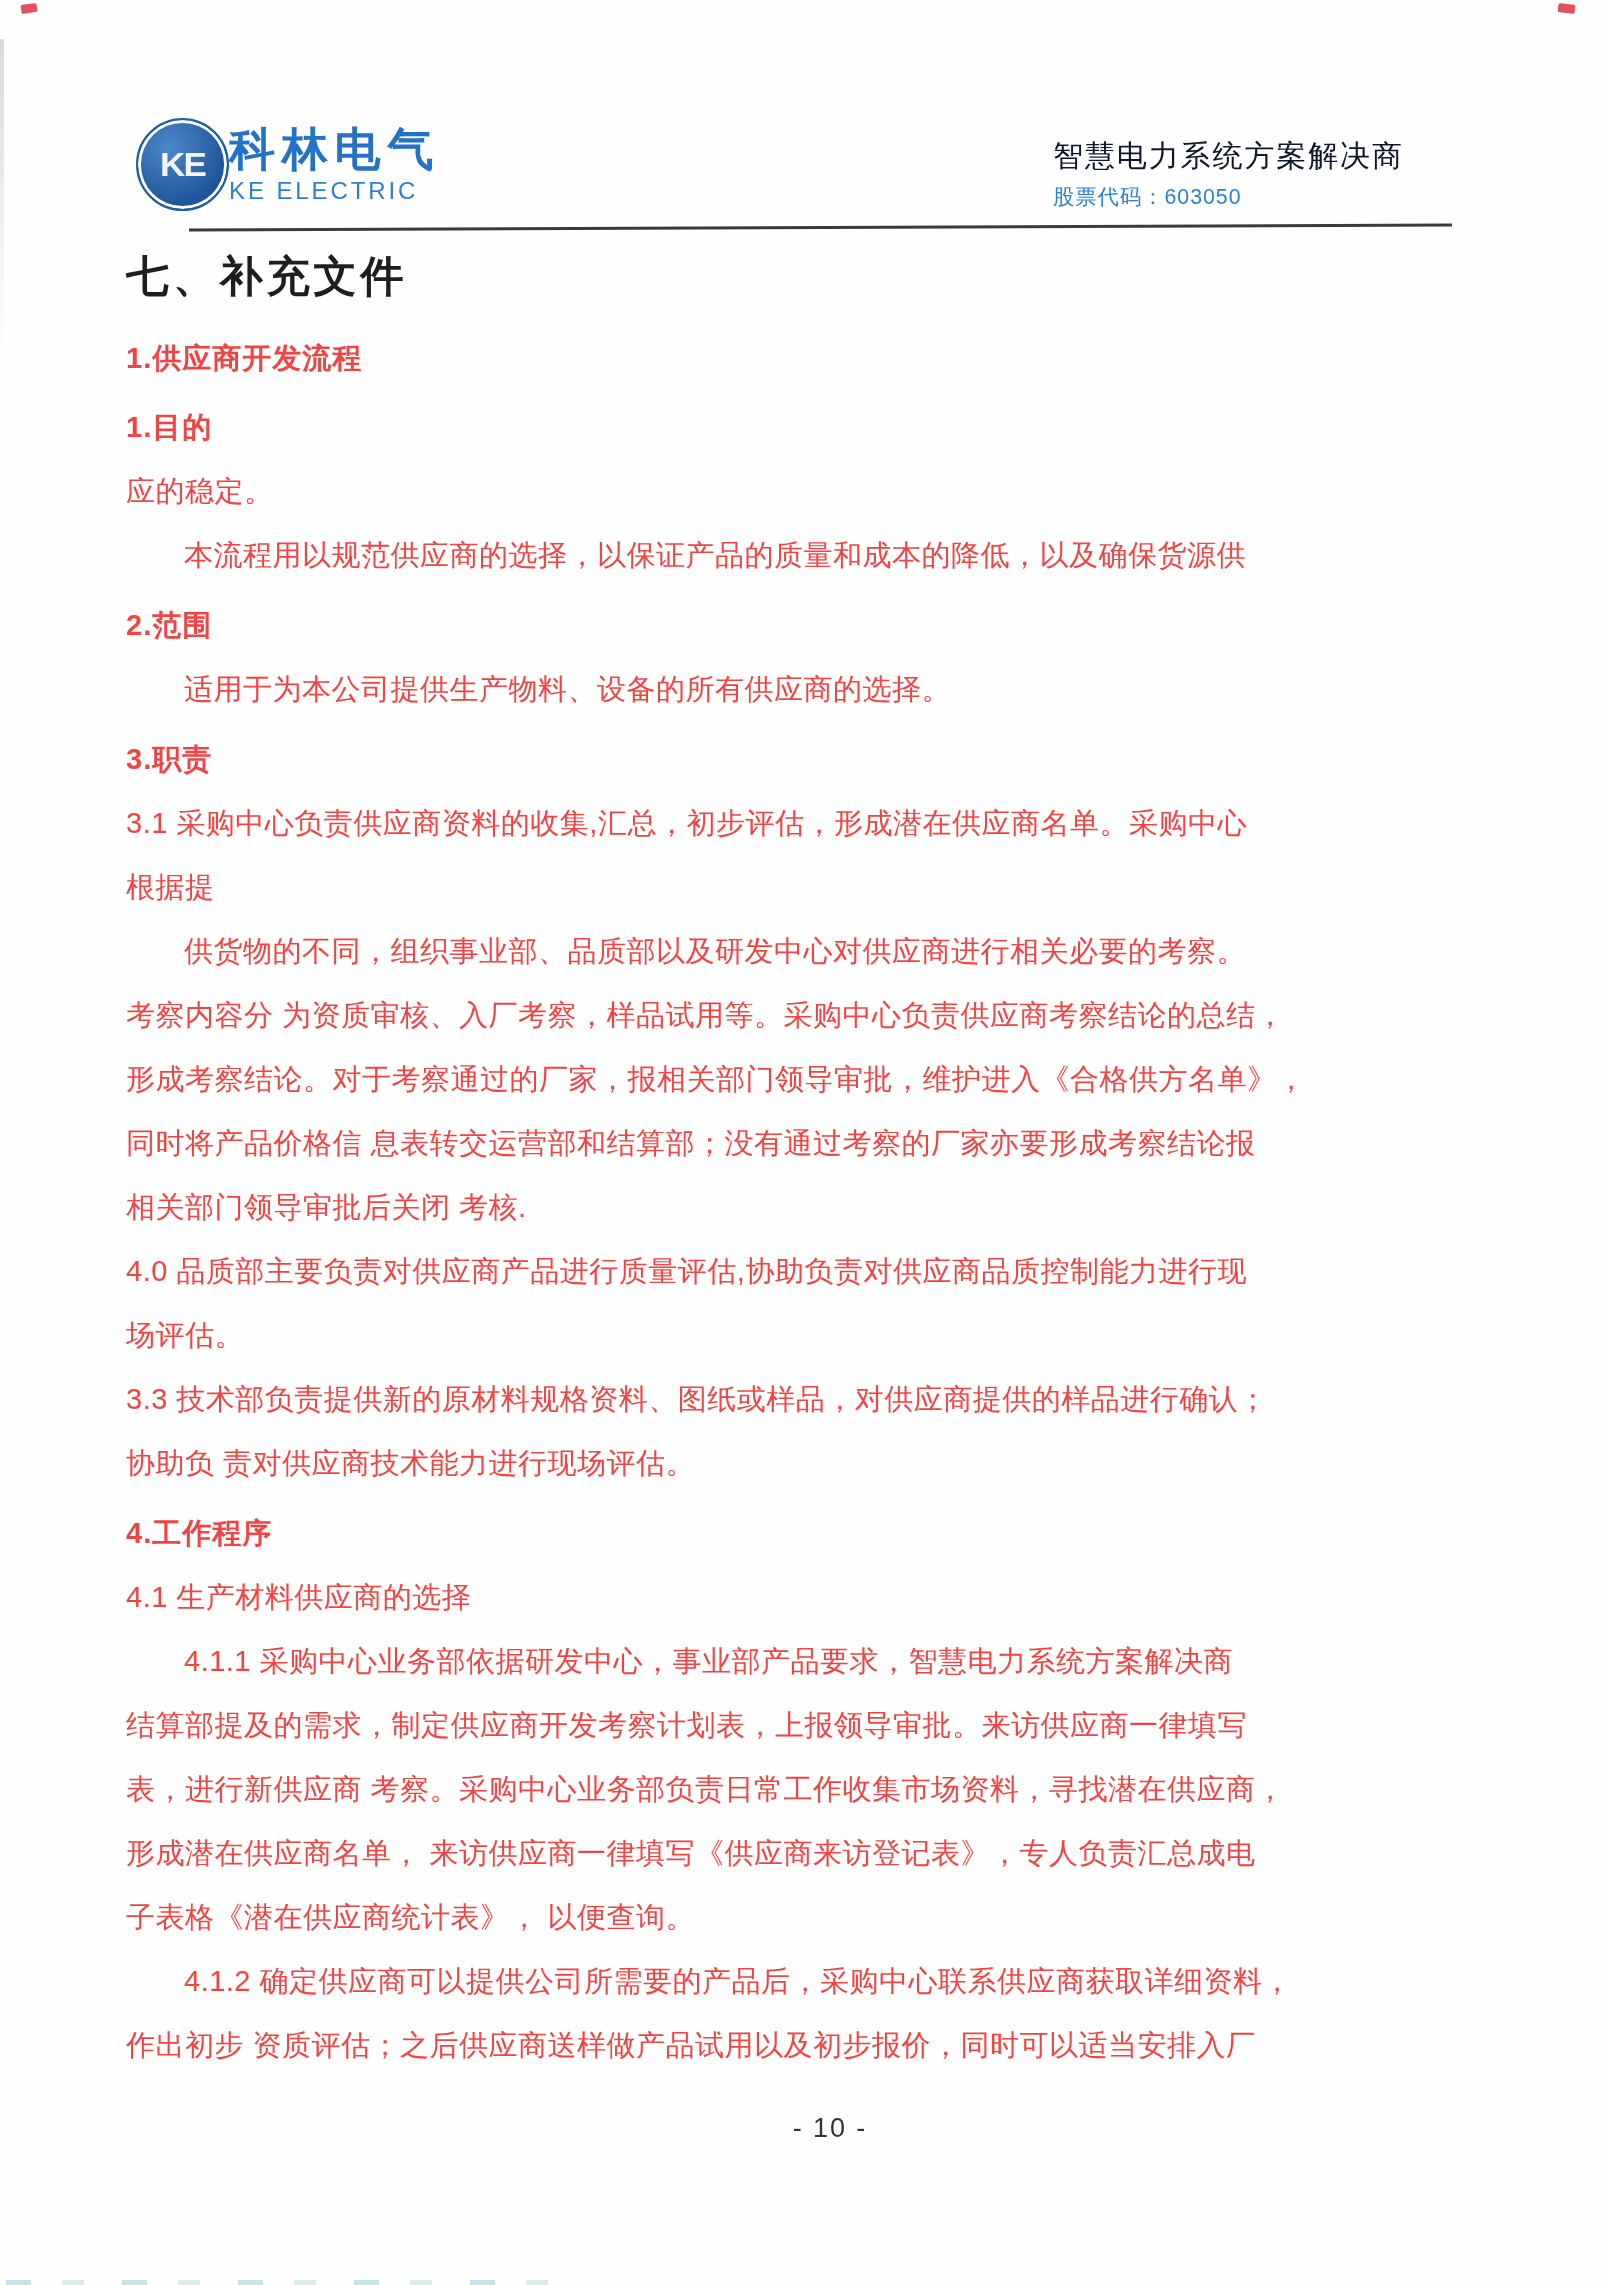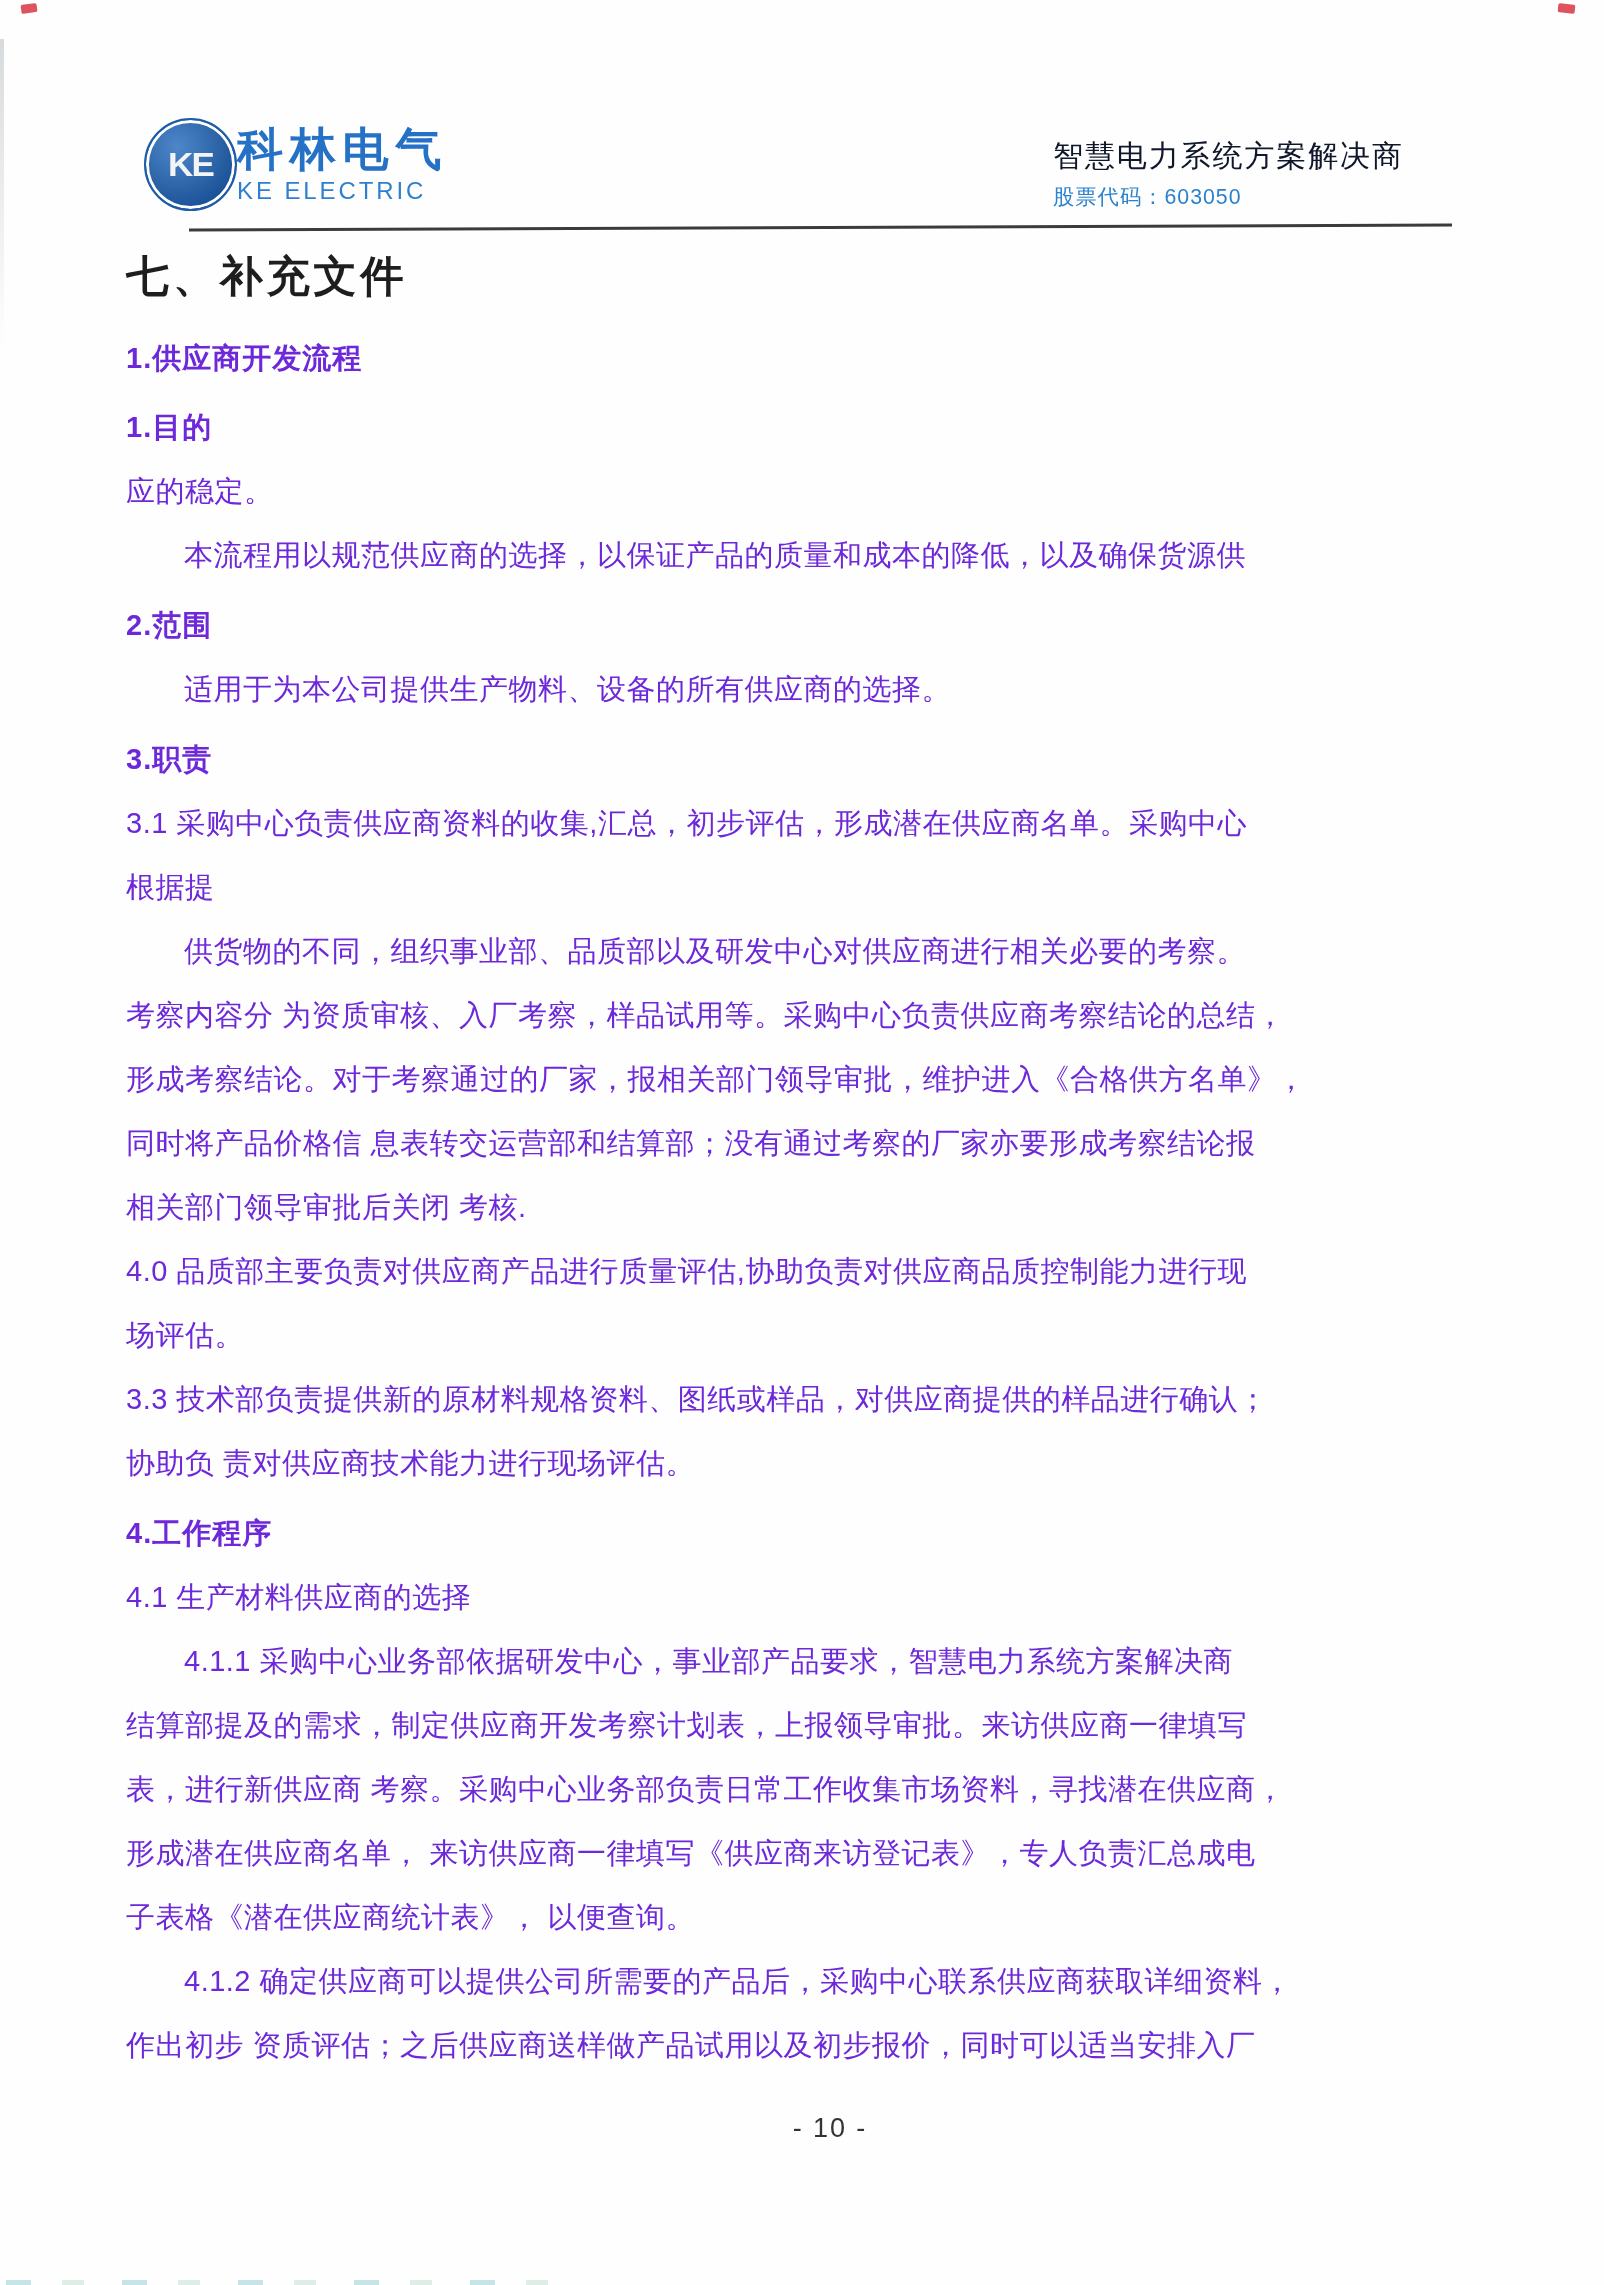--- a/index.html
+++ b/index.html
@@ -17,21 +17,21 @@
   .speck.tl{left:21.3px;top:3.9px;width:15.5px;height:8.7px;background:rgba(214,40,52,.8);transform:rotate(-8deg);}
   .speck.tr{left:1558px;top:3.9px;width:16.5px;height:8.7px;background:rgba(214,40,52,.8);transform:rotate(6deg);}
   .edge-shadow{position:absolute;left:0;top:39px;width:3.9px;height:311px;
     background:linear-gradient(to bottom, #d8dbdd, rgba(216,219,221,0));}
   .scan-strip{position:absolute;left:5.8px;bottom:0;width:543px;height:4.9px;opacity:.55;
     background:repeating-linear-gradient(90deg,
       rgba(70,170,180,.55) 0 25px, rgba(255,255,255,0) 25px 56px,
       rgba(120,190,160,.45) 56px 78px, rgba(255,255,255,0) 78px 116px);}
   
   .header{position:absolute;left:136px;top:118px;right:146px;height:101px;}
-  .logo{position:absolute;left:8px;top:0;display:flex;align-items:center;}
+  .logo{position:absolute;left:0;top:0;display:flex;align-items:center;}
   .logo-circle{
     width:89px;height:89px;border-radius:50%;
     border:2.9px solid #1d5ca8;
     box-shadow:inset 0 0 0 2.9px #ffffff;
     background:radial-gradient(circle at 35% 30%, #4d87c9, #1d5398 72%);
     display:flex;align-items:center;justify-content:center;
   }
   .logo-monogram{
     color:#f2f4f6;font-weight:700;font-size:35px;letter-spacing:-1.9px;
     transform:scaleY(.95);
@@ -45,21 +45,21 @@
   .header-rule{
     position:absolute;left:189px;top:226px;width:1263px;height:2.9px;
     background:#3b3b3d;transform:rotate(-0.22deg);
   }
   
   .main{position:absolute;left:126px;top:239px;width:1357px;}
   .doc-title{
     font-size:43px;font-weight:700;color:#1e1e1e;letter-spacing:3.9px;
     margin:9.7px 0 23px 0;line-height:54px;
   }
-  .blk{font-size:29px;line-height:64px;color:#6d28d9;letter-spacing:0.5px;}
+  .blk{font-size:29px;line-height:64px;color:#ef4444;letter-spacing:0.5px;}
   .blk.h2{font-weight:700;margin-top:5.8px;letter-spacing:1px;}
   .blk.indent{text-indent:58px;}
   
   .footer{position:absolute;left:0;top:2113px;width:1604px;text-align:center;padding-left:28px;}
   .page-number{font-size:27px;color:#333;letter-spacing:1.9px;}
 </style>
 </head>
 <body>
 
 <div class="page">

